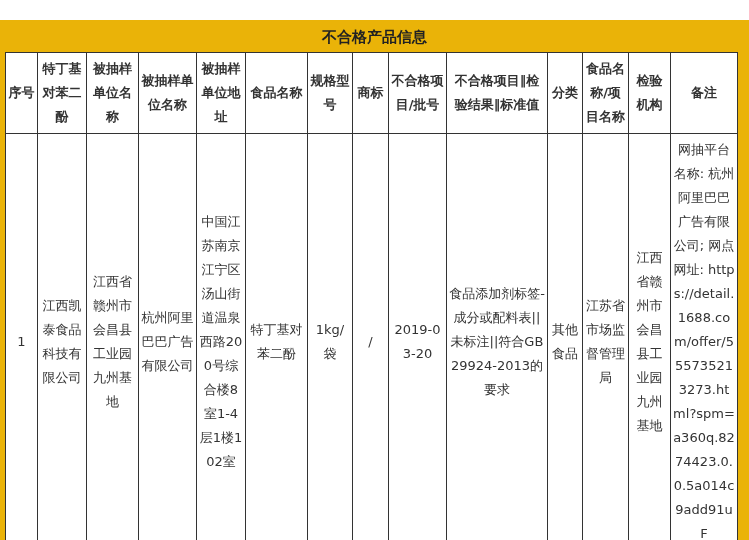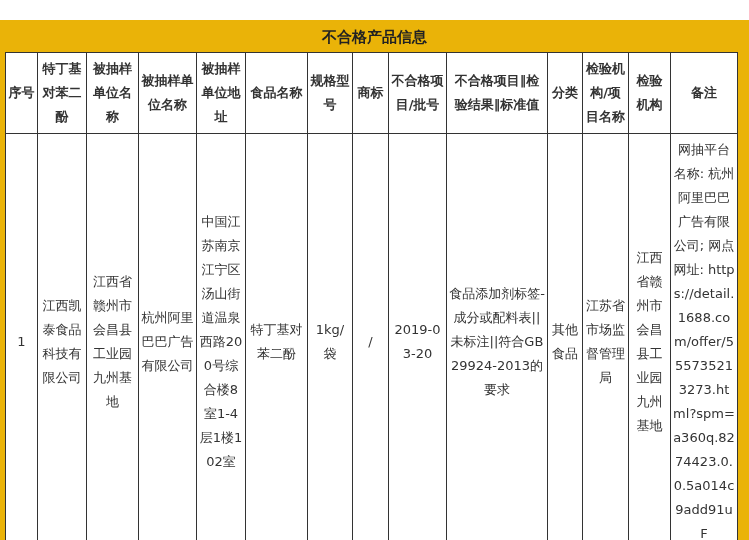--- a/index.html
+++ b/index.html
@@ -76,21 +76,21 @@
         <th>特丁基对苯二酚</th>
         <th>被抽样单位名称</th>
         <th>被抽样单位名称</th>
         <th>被抽样单位地址</th>
         <th>食品名称</th>
         <th>规格型号</th>
         <th>商标</th>
         <th>不合格项目/批号</th>
         <th>不合格项目‖检验结果‖标准值</th>
         <th>分类</th>
-        <th>检验机构/项目名称</th>
+        <th>食品名称/项目名称</th>
         <th>检验机构</th>
         <th>备注</th>
       </tr>
     </thead>
     <tbody>
       <tr class="data-row">
         <td>1</td>
         <td>江西凯泰食品科技有限公司</td>
         <td>江西省赣州市会昌县工业园九州基地</td>
         <td>杭州阿里巴巴广告有限公司</td>

